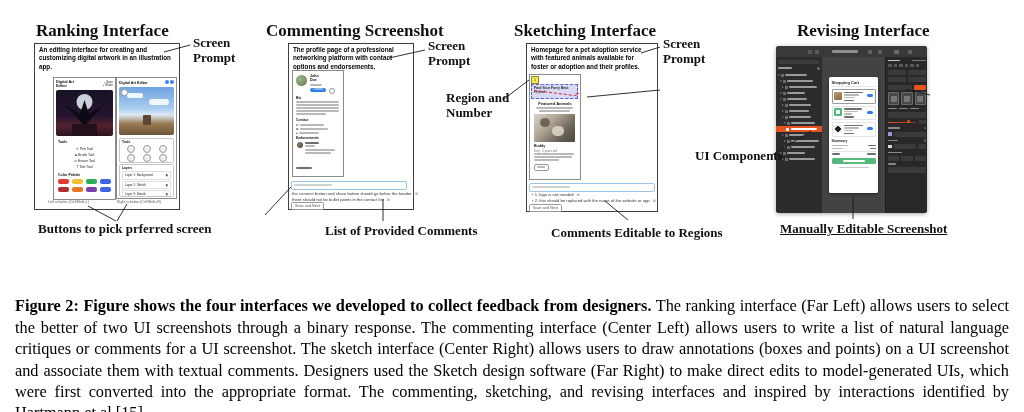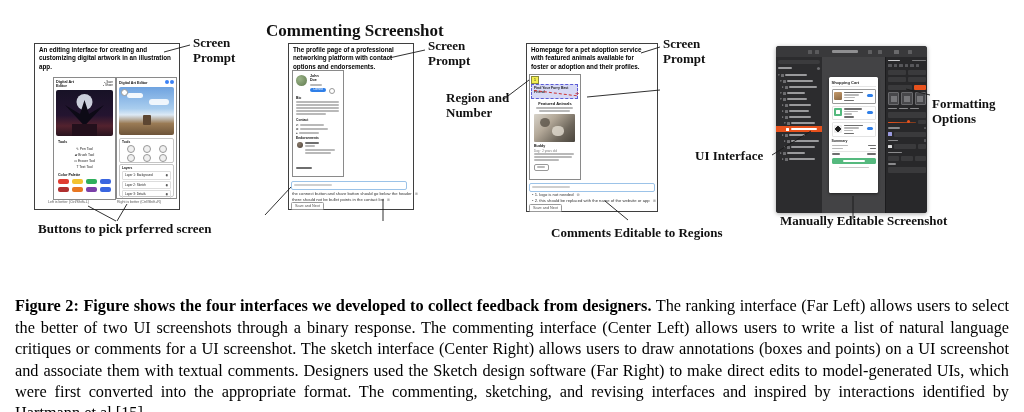--- a/index.html
+++ b/index.html
@@ -59,20 +59,21 @@
   
   #caption{position:absolute;left:15px;top:279px;width:994px;
            font-family:"Liberation Serif",serif;font-size:16.3px;line-height:21.4px;
            color:#000;text-align:justify;}
 </style>
 </head>
 <body>
 
 <div id="fig">
 
+  <div class="ptitle" style="left:36px;top:21px;">Ranking Interface</div>
   <div class="pbox" style="left:34px;top:43px;width:144px;height:165px;">
     <div class="prompt">An editing interface for creating and customizing digital artwork in an illustration app.</div>
 
     <div class="mini" style="left:18px;top:33px;width:61px;height:121px;">
       <div class="miniTitle" style="left:2px;top:2px;width:26px;font-size:3.8px;line-height:1.15;">Digital Art Editor</div>
       <div class="abs" style="right:2px;top:2.5px;font-size:3px;color:#222;text-align:right;line-height:1.3;">
         <div><span>▪</span> <span>Save</span></div>
         <div><span>▪</span> <span>Share</span></div>
       </div>
       <div class="abs" style="left:2px;top:12px;width:57px;height:46px;border-radius:2px;overflow:hidden;background:linear-gradient(180deg,#171226 0%,#241430 55%,#53222e 78%,#2a1520 100%);">
@@ -193,21 +194,23 @@
 
     <div class="inputline" style="left:2px;top:137px;width:114px;">
         <div class="ph"></div>
       </div>
     <div class="cmt" style="left:3px;top:147px;"><span>the connect button and share button should go below the header</span><span class="x">⊗</span></div>
     <div class="cmt" style="left:3px;top:152.5px;"><span>there should not be bullet points in the contact list</span><span class="x">⊗</span></div>
     <div class="savebtn" style="left:2px;top:158px;">Save and Next</div>
   </div>
   <div class="ann" style="left:428px;top:38px;">Screen
 Prompt</div>
-
+  <div class="ann" style="left:325px;top:223px;">List of Provided Comments</div>
+
+  <div class="ptitle" style="left:514px;top:21px;">Sketching Interface</div>
   <div class="pbox" style="left:526px;top:43px;width:130px;height:167px;">
     <div class="prompt">Homepage for a pet adoption service with featured animals available for foster or adoption and their profiles.</div>
 
     <div class="mini" style="left:2px;top:30px;width:50px;height:104px;">
       <div class="abs" style="left:1px;top:1px;width:6px;height:6px;background:#f2ee52;border:0.6px solid #8a8a3a;color:#111;font-size:3.5px;text-align:center;line-height:6px;">1</div>
       <div class="abs" style="left:1px;top:8.5px;width:45px;height:13px;background:#d7d9f5;border:1px dashed #5b5bd6;">
         <div class="miniTitle" style="left:2px;top:1px;width:36px;font-size:3.5px;line-height:1.2;position:absolute;color:#222;">Find Your Furry Best Friend</div>
         <div class="abs" style="left:2px;top:5.5px;width:43px;border-top:1px dashed #cc3333;transform:rotate(7deg);transform-origin:left;"></div>
         <div class="abs" style="right:-2px;top:6px;color:#cc3333;font-size:4.5px;">✛</div>
       </div>
@@ -234,20 +237,21 @@
     <div class="cmt bullet" style="left:5px;top:148px;"><span>1. logo is not needed</span><span class="x">⊗</span></div>
     <div class="cmt bullet" style="left:5px;top:153.5px;"><span>2. this should be replaced with the name of the website or app</span><span class="x">⊗</span></div>
     <div class="savebtn" style="left:2px;top:160px;">Save and Next</div>
   </div>
   <div class="ann" style="left:446px;top:90px;">Region and
 Number</div>
   <div class="ann" style="left:663px;top:36px;">Screen
 Prompt</div>
   <div class="ann" style="left:551px;top:225px;">Comments Editable to Regions</div>
 
+  <div class="ptitle" style="left:797px;top:21px;">Revising Interface</div>
   <div class="skapp" style="left:776px;top:46px;width:151px;height:167px;">
 
     <div class="abs" style="left:0;top:0;width:151px;height:11px;background:#39393b;border-bottom:1px solid #1f1f21;">
       <div class="abs" style="left:3px;top:4px;">
         <span class="dot" style="background:#ff5f57;"></span><span class="dot" style="background:#febc2e;"></span><span class="dot" style="background:#28c840;"></span>
       </div>
       <div class="abs" style="left:32px;top:3.5px;width:4px;height:4px;background:#5a5a5c;border-radius:0.5px;"></div>
       <div class="abs" style="left:39px;top:3.5px;width:4px;height:4px;background:#5a5a5c;border-radius:0.5px;"></div>
       <div class="abs" style="left:56px;top:4px;width:26px;height:2.5px;background:#8f8f91;border-radius:1px;"></div>
       <div class="abs" style="left:92px;top:3.5px;width:4px;height:4px;background:#5f5f61;border-radius:0.5px;"></div>
@@ -474,24 +478,22 @@
           <div class="icell"></div>
         </div>
       <div class="irow">
           <div class="ilbl" style="width:8px;"></div>
         </div>
       <div class="irow">
           <div class="icell" style="height:6px;"></div>
         </div>
     </div>
   </div>
-  <div class="ann" style="left:932px;top:96px;">Formatting
-Options</div>
-  <div class="ann" style="left:695px;top:148px;">UI Interface</div>
-  <div class="ann" style="left:780px;top:213px;">Manually Editable Screenshot</div>
+  <div class="ann" style="left:695px;top:148px;">UI Components</div>
+  <div class="ann" style="left:780px;top:221px;text-decoration:underline;">Manually Editable Screenshot</div>
 
   <svg class="lines" width="1024" height="270">
     <g stroke="#1a1a1a" stroke-width="0.9" fill="none">
       <line x1="190" y1="45" x2="164" y2="52"></line>
       <line x1="88" y1="206" x2="116" y2="221"></line>
       <line x1="127" y1="204" x2="117" y2="221"></line>
       <line x1="425" y1="50" x2="389" y2="58"></line>
       <line x1="265" y1="215" x2="291" y2="187"></line>
       <line x1="383" y1="199" x2="383" y2="221"></line>
       <line x1="504" y1="99" x2="529" y2="80"></line>

